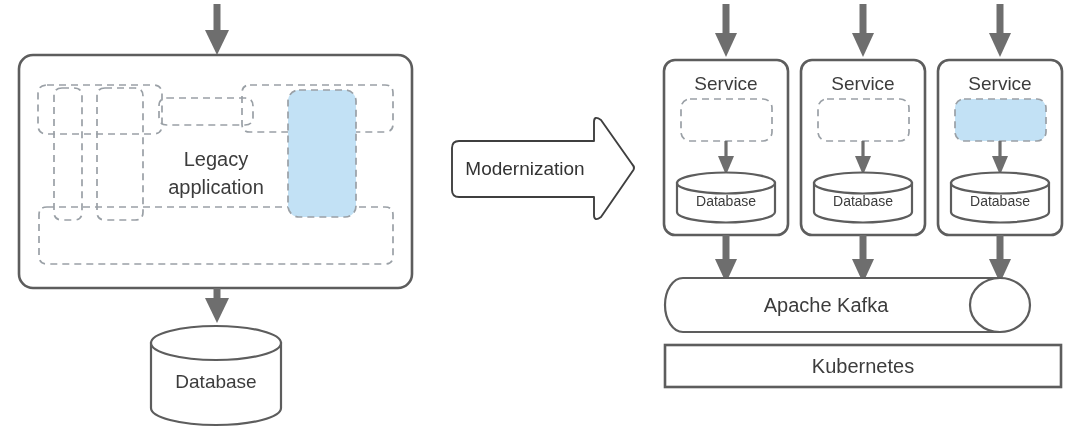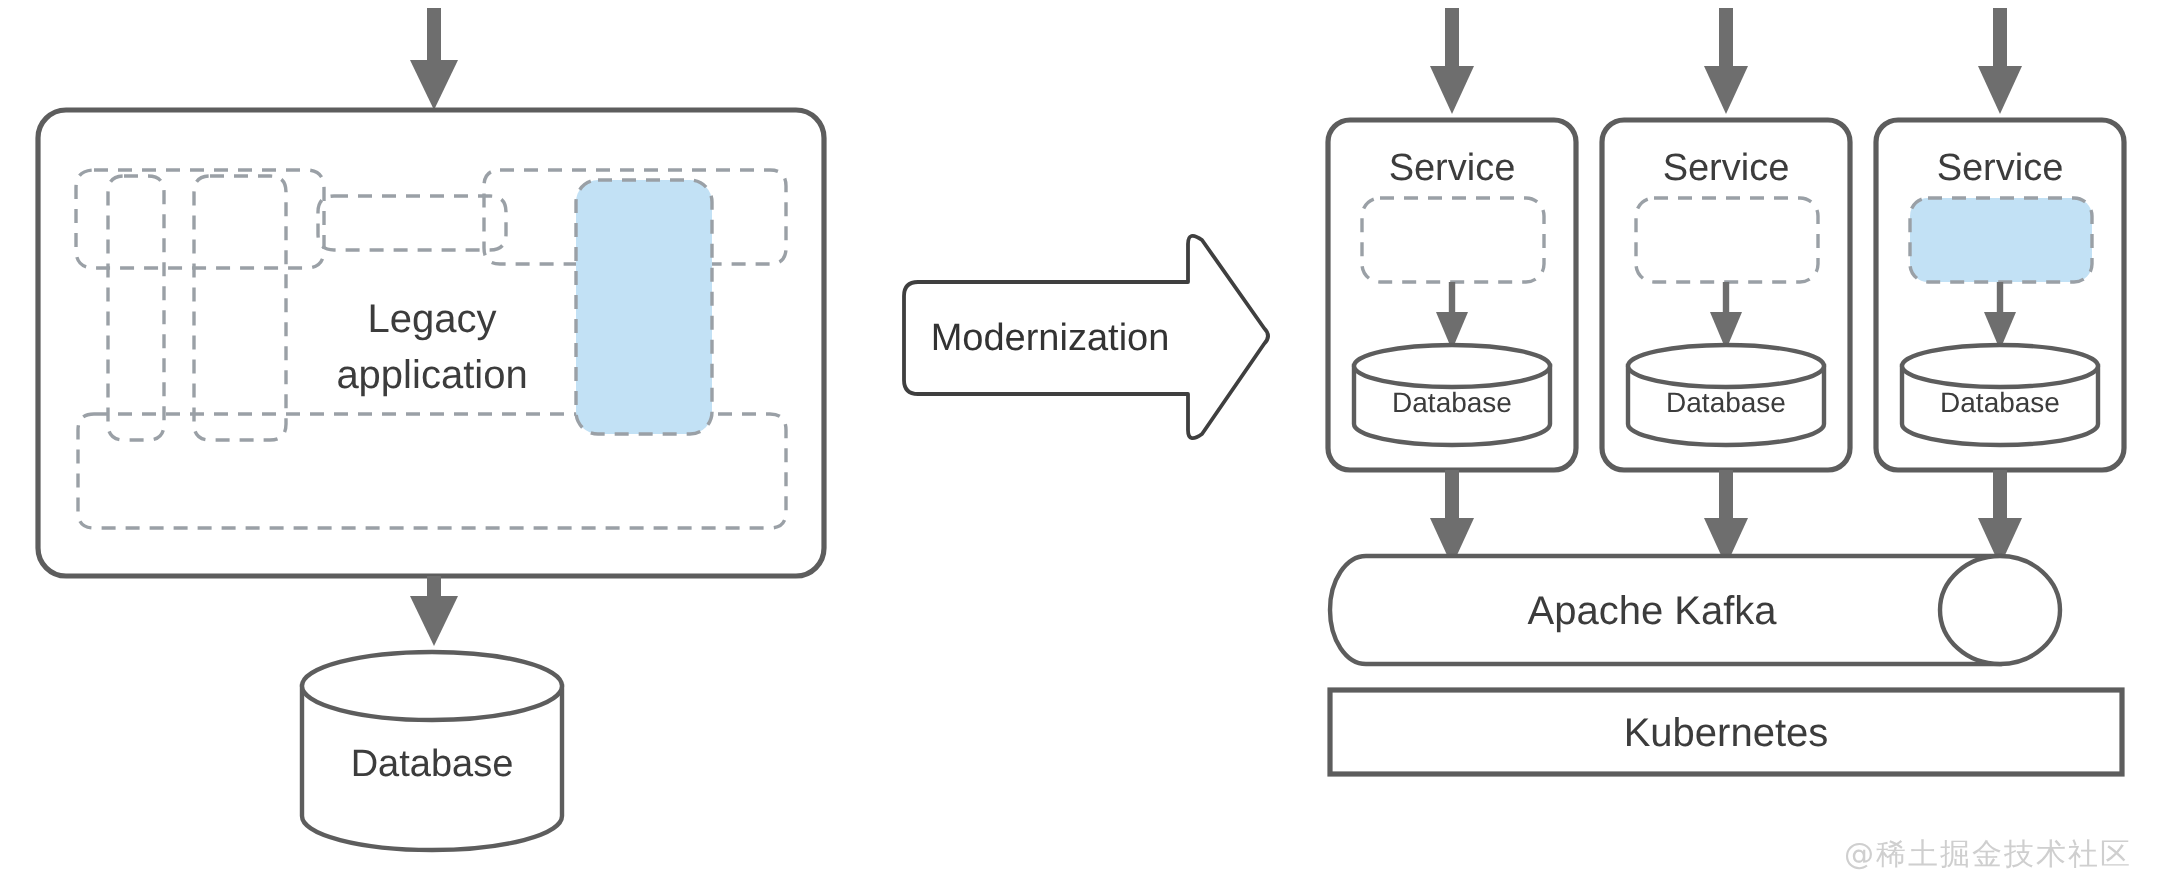--- a/index.html
+++ b/index.html
@@ -223,15 +223,14 @@
       <path class="cyl-body" d="M 1000,278 L 683,278 A 18,27 0 0 0 683,332 L 1000,332 Z"></path>
       <ellipse class="cyl-top" cx="1000" cy="305" rx="30" ry="27"></ellipse>
     </g>
     <text class="lbl-kafka" x="826" y="312" text-anchor="middle">Apache Kafka</text>
 
     <rect class="box-solid" x="665" y="345" width="396" height="42"></rect>
     <text class="lbl-k8s" x="863" y="373" text-anchor="middle">Kubernetes</text>
 
   </svg>
 
-  <div class="watermark">@稀土掘金技术社区</div>
 
 </div>
 
 </body></html>

